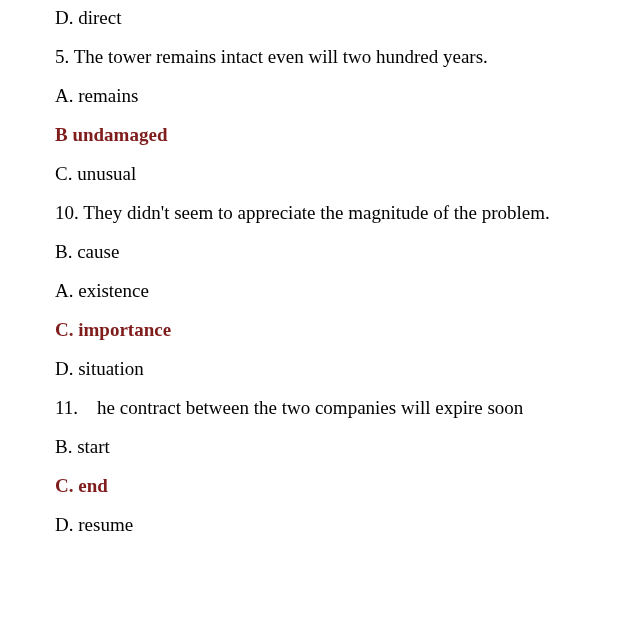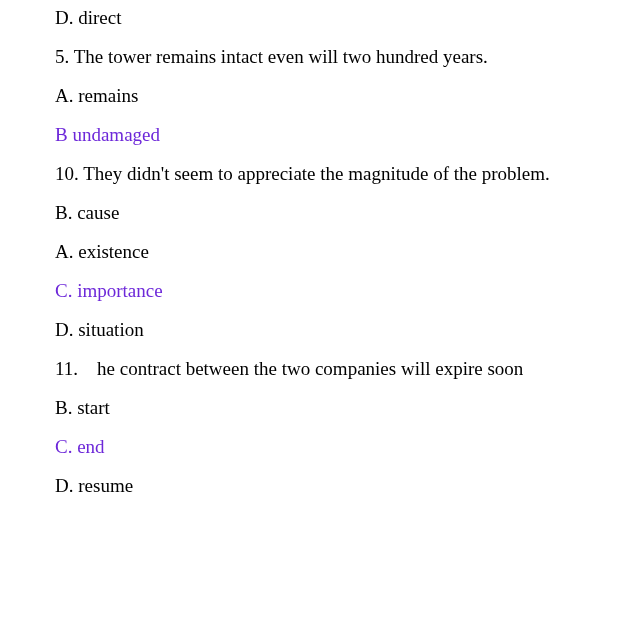--- a/index.html
+++ b/index.html
@@ -20,35 +20,36 @@
     font-family: "Liberation Serif", "DejaVu Serif", serif;
     font-size: 19px;
     color: #000000;
   }
   .line {
     margin: 0;
     line-height: 39px;
     white-space: pre-wrap;
   }
   .answer {
-    color: #6d28d9;
-    font-weight: normal;
+    color: #7f1d1d;
+    font-weight: bold;
   }
   .u {
     text-underline-offset: 2px;
   }
 </style>
 </head>
 <body>
 
 <div class="doc">
   <p class="line">D. direct</p>
   <p class="line"><span>5. The tower remains </span><span class="u">intact</span><span> even will two hundred years.</span></p>
   <p class="line">A. remains</p>
   <p class="line answer">B undamaged</p>
+  <p class="line">C. unusual</p>
   <p class="line"><span>10. They didn't seem to appreciate the </span><span class="u">magnitude</span><span> of the problem.</span></p>
   <p class="line">B. cause</p>
   <p class="line">A. existence</p>
   <p class="line answer">C. importance</p>
   <p class="line">D. situation</p>
   <p class="line"><span>11.    he contract between the two companies will </span><span class="u">expire</span><span> soon</span></p>
   <p class="line">B. start</p>
   <p class="line answer">C. end</p>
   <p class="line">D. resume</p>
 </div>

